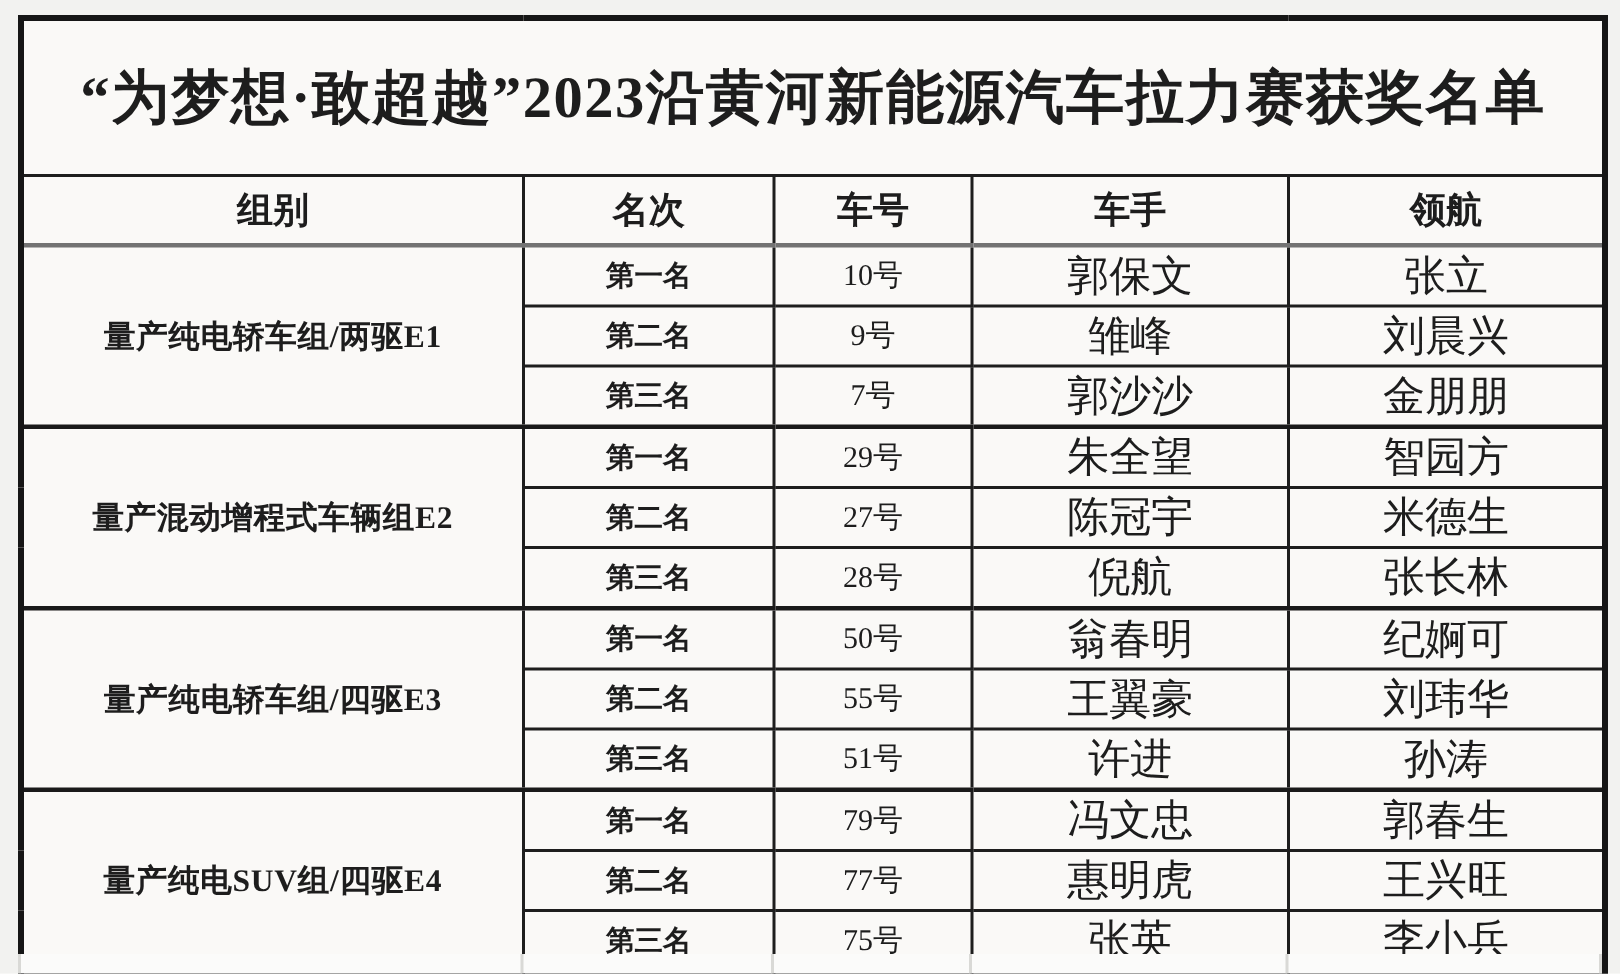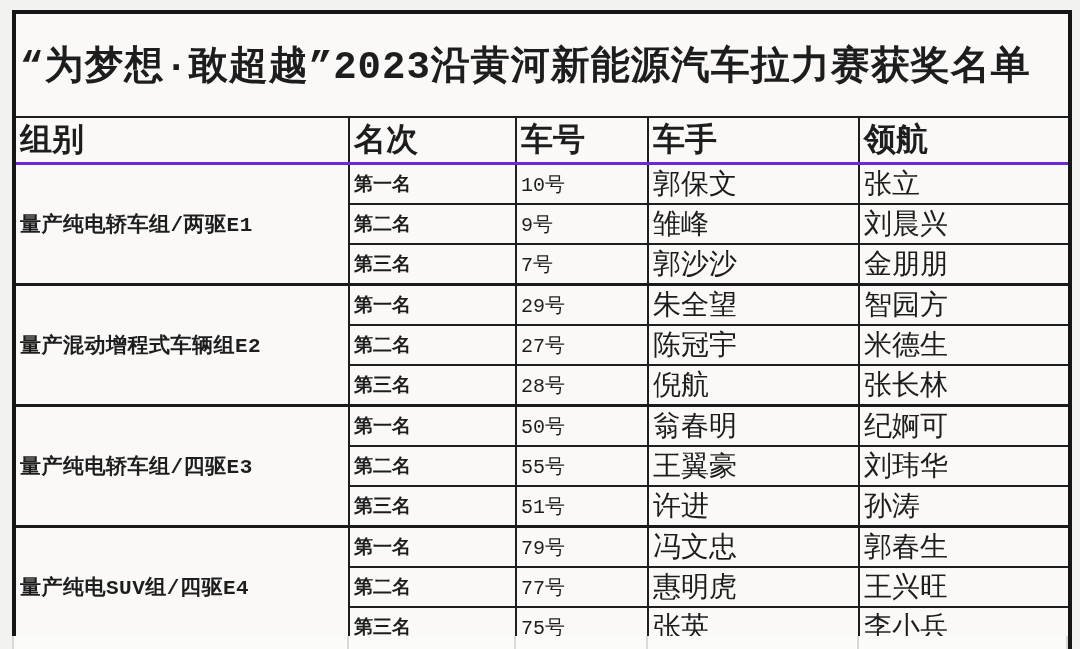--- a/index.html
+++ b/index.html
@@ -14,45 +14,44 @@
   table.award {
     position:absolute; left:12px; top:10px;
     width:1056px;
     border-collapse:collapse;
     table-layout:fixed;
     background:#faf9f7;
     border:4px solid #161616;
   }
   table.award td, table.award th {
     border:2px solid #1e1e1e;
-    text-align:left;
+    text-align:center;
     vertical-align:middle;
     padding:0 4px;
     overflow:hidden;
     white-space:nowrap;
-    font-family:Liberation Mono, monospace;
   }
   col.c-group { width:335px; }
   col.c-rank  { width:167px; }
   col.c-car   { width:132px; }
   col.c-driver{ width:211px; }
   col.c-nav   { width:211px; }
 
   tr.row-title { height:105px; }
   td.title-cell {
     font-size:39px;
     font-weight:bold;
     letter-spacing:1px;
     border-bottom:3px solid #161616;
   }
   tr.row-head { height:46px; }
   tr.row-head th {
-    font-size:32px;
+    font-size:24px;
     font-weight:bold;
-    border-bottom:3px solid #6d28d9;
+    border-bottom:3px solid #737373;
   }
   tr.row-data { height:38px; }
   td.group-cell {
     font-size:21px;
     font-weight:bold;
     letter-spacing:0.5px;
   }
   td.rank-cell { font-size:19px; font-weight:bold; }
   td.car-cell  { font-size:20px; }
   td.driver-cell, td.navigator-cell { font-size:28px; }

